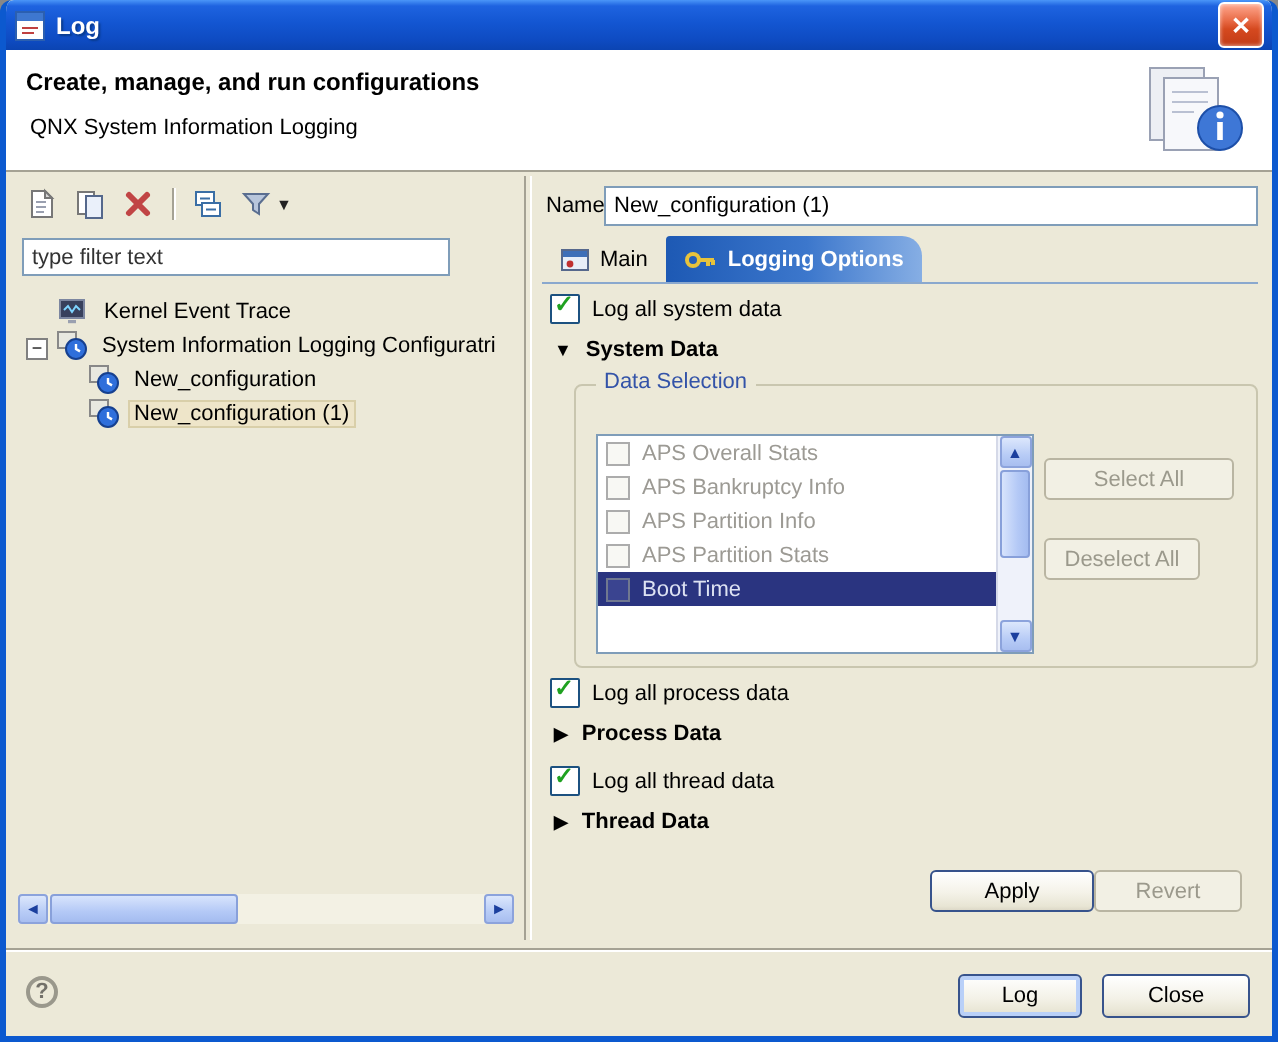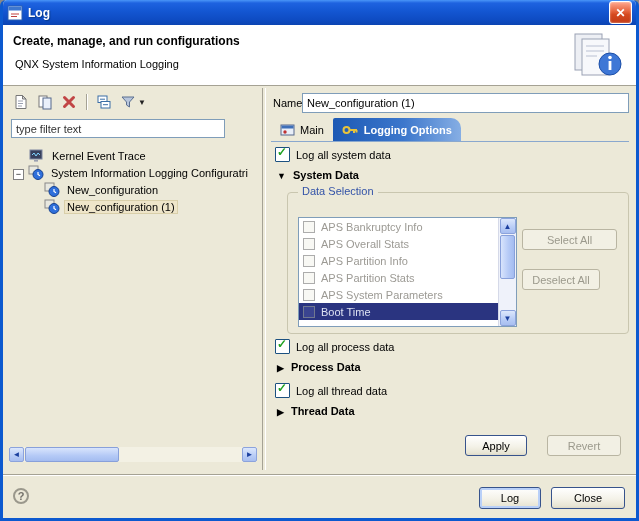--- a/index.html
+++ b/index.html
@@ -90,21 +90,21 @@
     background:linear-gradient(90deg,#D8E4FC,#B4C9F6 60%,#A4BCF0);border:1px solid #88A0DA;border-radius:2px}
   .vtrack{flex:1}
   
   .btn{position:absolute;display:flex;align-items:center;justify-content:center;font-size:11px;border-radius:3px;
     border:1px solid #37538C;color:#000;cursor:default;box-sizing:border-box;
     background:linear-gradient(180deg,#FFFFFF 0%,#F4F2E8 55%,#E8E5D4 90%,#DDD9C8 100%)}
   .btn.disabled{border-color:#B9B5A2;background:#F2F0E4;color:#9B998C}
   .btn.default{box-shadow:inset 0 0 0 2px #B9D0F8}
   .select-all{left:234px;top:36px;width:95px;height:21px}
   .deselect-all{left:234px;top:76px;width:78px;height:21px}
-  .apply-btn{left:462px;top:435px;width:62px;height:21px}
+  .apply-btn{left:462px;top:435px;width:82px;height:21px}
   .revert-btn{left:544px;top:435px;width:74px;height:21px}
   
   .footer{position:absolute;left:0;right:0;bottom:0;height:43px;border-top:1px solid #A5A294;box-shadow:inset 0 1px 0 #FFFFFF}
   .help-icon{position:absolute;left:10px;top:13px;width:16px;height:16px;border:2px solid #9A988C;border-radius:50%;
     color:#73716A;font-weight:bold;display:flex;align-items:center;justify-content:center;box-sizing:border-box;font-size:11px}
   .log-btn{left:476px;top:12px;width:62px;height:22px}
   .close-btn2{left:548px;top:12px;width:74px;height:22px}
 </style>
 </head>
 <body>
@@ -276,37 +276,33 @@
     <span>System Data</span>
   </div>
 
   <div class="group">
     <span class="group-label">Data Selection</span>
 
     <div class="listbox">
       <div class="list-items">
         <div class="list-item">
           <span class="list-cb"></span>
+          <span>APS Overall Stats</span>
+        </div>
+        <div class="list-item">
+          <span class="list-cb"></span>
           <span>APS Bankruptcy Info</span>
         </div>
         <div class="list-item">
           <span class="list-cb"></span>
-          <span>APS Overall Stats</span>
+          <span>APS Partition Info</span>
         </div>
         <div class="list-item">
           <span class="list-cb"></span>
-          <span>APS Partition Info</span>
-        </div>
-        <div class="list-item">
-          <span class="list-cb"></span>
           <span>APS Partition Stats</span>
-        </div>
-        <div class="list-item">
-          <span class="list-cb"></span>
-          <span>APS System Parameters</span>
         </div>
         <div class="list-item dark">
           <span class="list-cb"></span>
           <span>Boot Time</span>
         </div>
       </div>
       <div class="vscroll">
         <div class="vbtn">▲</div>
         <div class="vthumb"></div>
         <div class="vtrack"></div>

